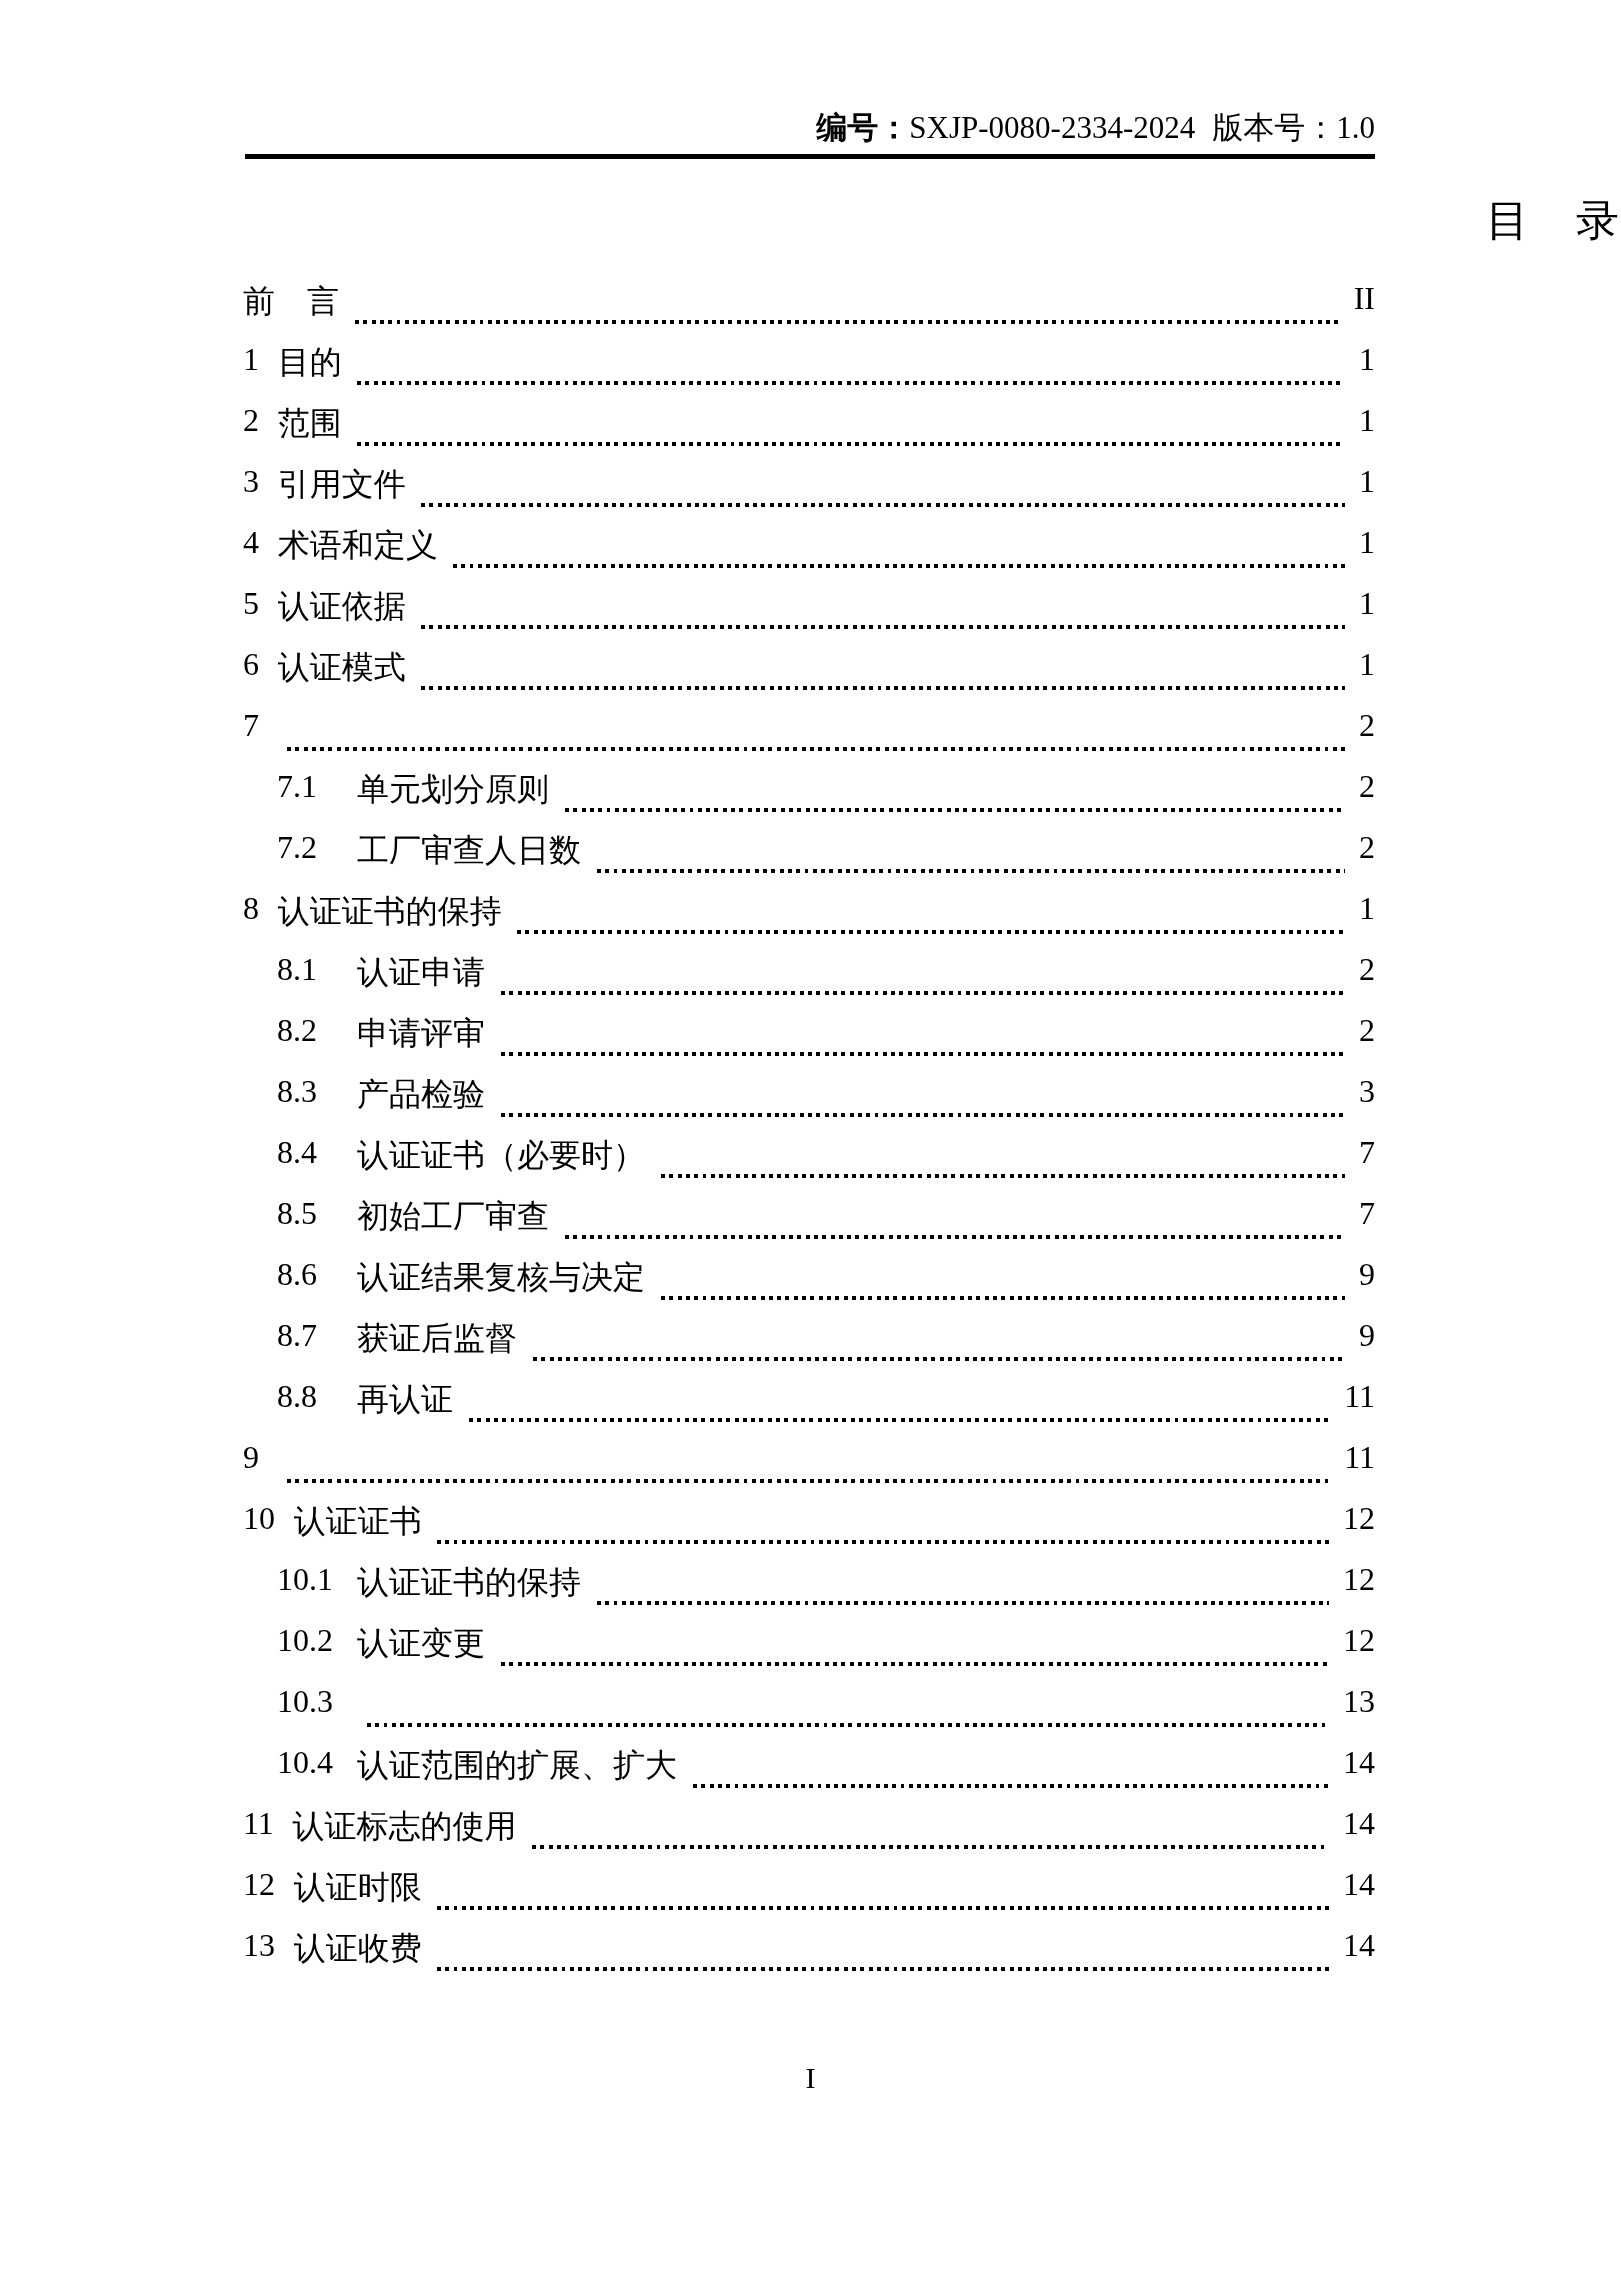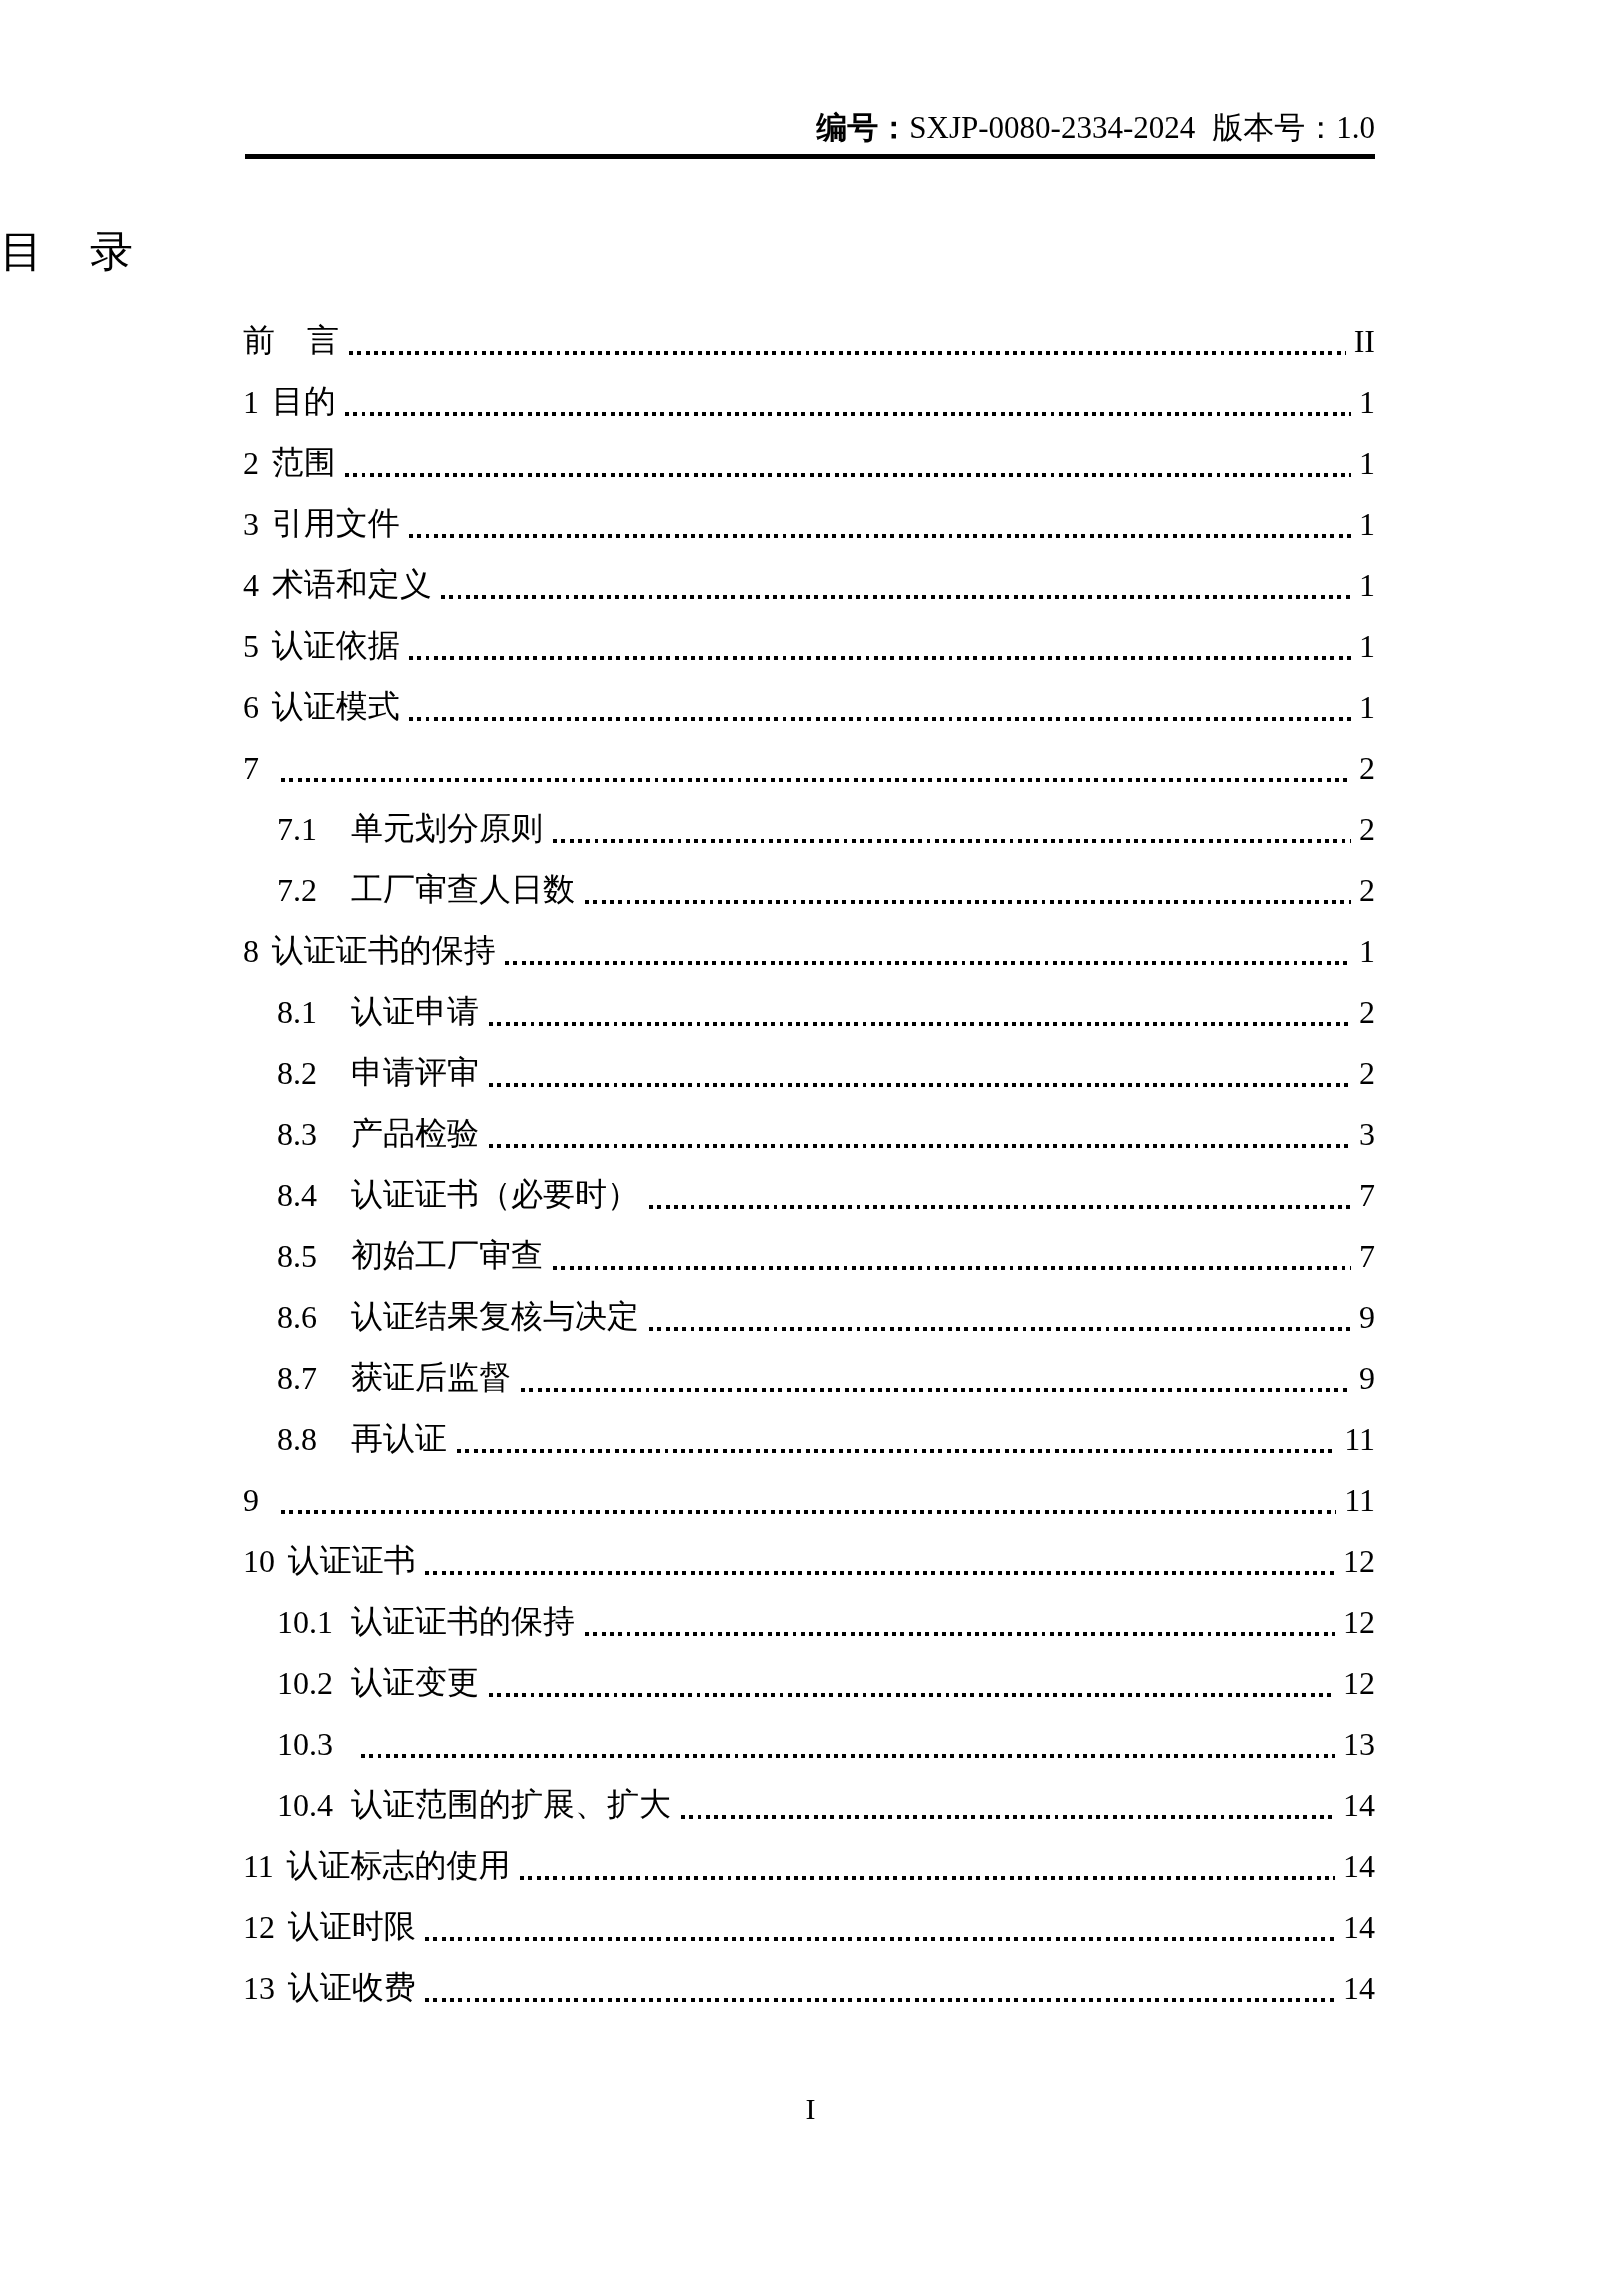--- a/index.html
+++ b/index.html
@@ -22,37 +22,38 @@
     font-size: 31px;
     line-height: 35px;
     padding-bottom: 8.8px;
     border-bottom: 5.9px solid #000000;
     white-space: nowrap;
   }
   .header .b { font-weight: bold; }
   .header .ver-label { margin-left: 17px; }
   
   .doc-title {
-    margin-top: 66px;
-    text-align: left;
+    margin-top: 35px;
+    text-align: right;
     font-size: 43px;
     line-height: 53px;
     letter-spacing: 2px;
   }
   
   .toc {
     margin: 33px 246px 0 243px;
     width: 1132px;
   }
   .toc-row {
     display: flex;
-    align-items: center;
+    align-items: flex-start;
     height: 61px;
     font-size: 32px;
     white-space: nowrap;
+    gap: 6px;
   }
   .toc-row .num { flex: none; margin-right: 12.7px; }
   .toc-row.sub { padding-left: 34px; }
   .toc-row.sub .num { width: 74px; margin-right: 0; }
   .toc-row .title { flex: none; }
   .toc-row .dots {
     flex: 1 1 auto;
     height: 3.9px;
     align-self: flex-end;
     margin: 0 7.8px 16.7px 9.8px;

